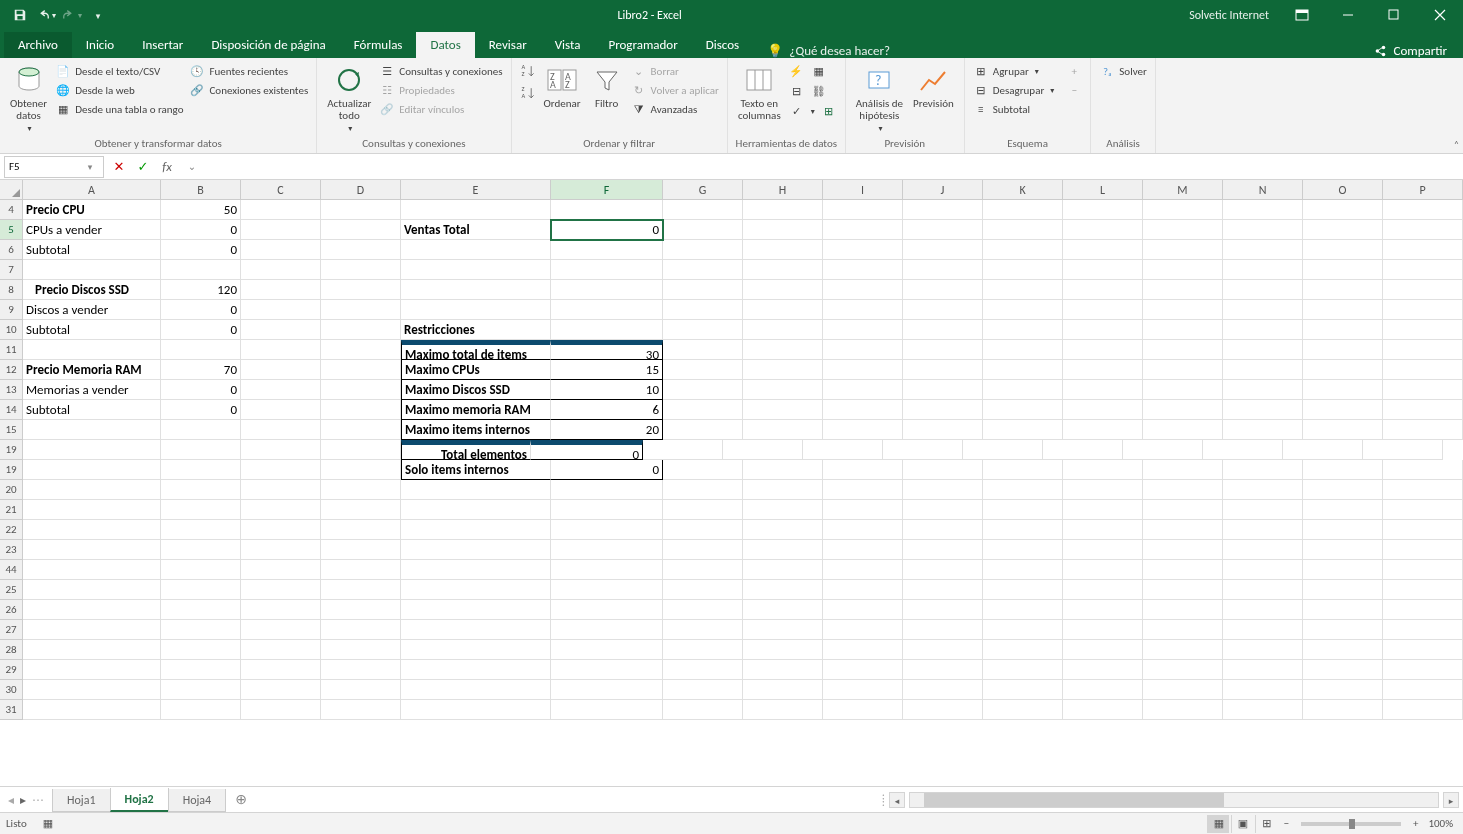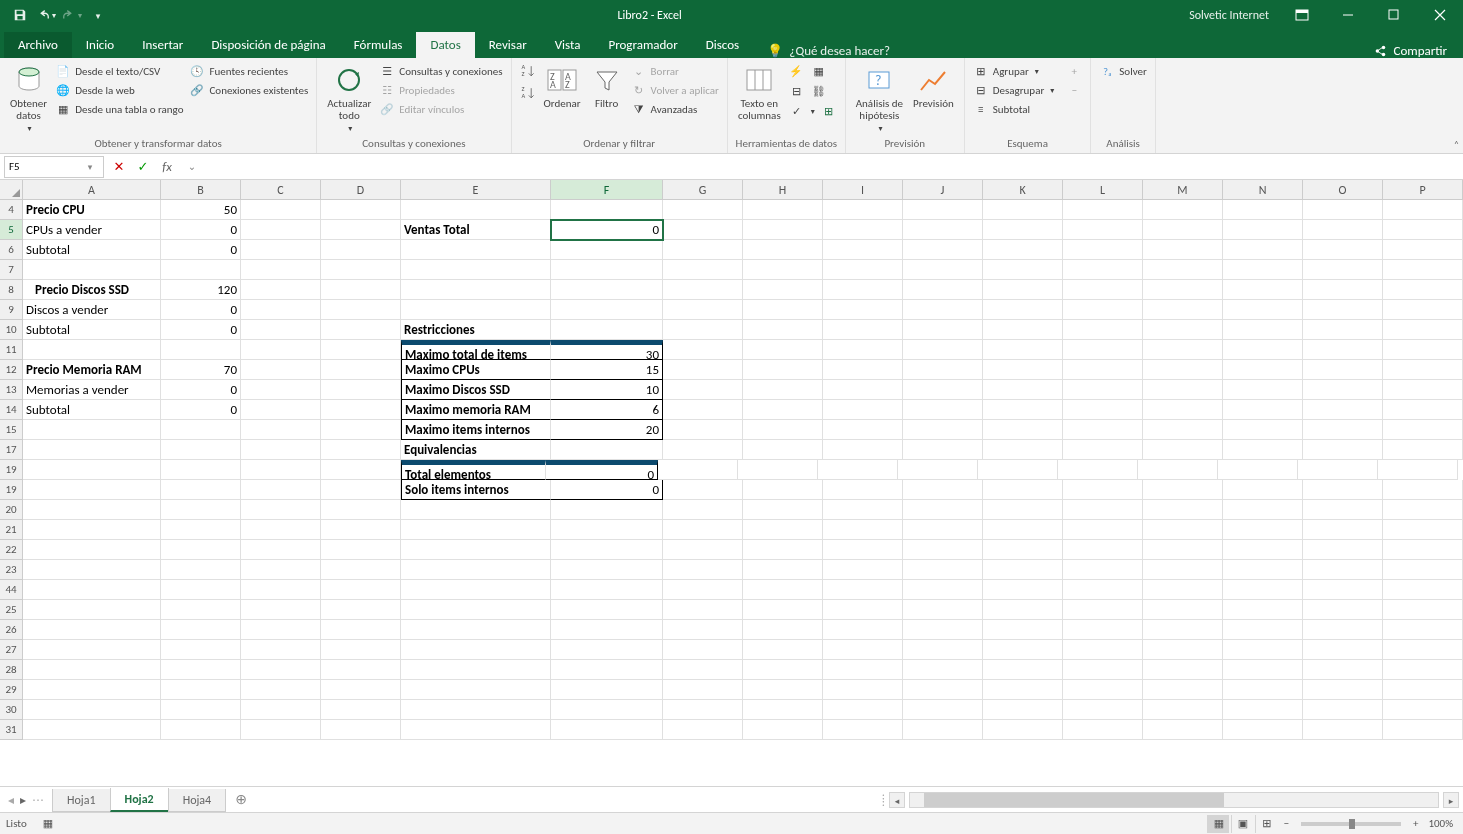--- a/index.html
+++ b/index.html
@@ -684,45 +684,26 @@
           <div class="cell" style="width: 80px;"></div>
           <div class="cell" style="width: 80px;"></div>
           <div class="cell" style="width: 80px;"></div>
           <div class="cell" style="width: 80px;"></div>
           <div class="cell" style="width: 80px;"></div>
           <div class="cell" style="width: 80px;"></div>
           <div class="cell" style="width: 80px;"></div>
           <div class="cell" style="width: 80px;"></div>
         </div>
         <div class="row">
-          <div class="row-h">17</div>
-          <div class="cell" style="width: 138px;"></div>
-          <div class="cell" style="width: 80px;"></div>
-          <div class="cell" style="width: 80px;"></div>
-          <div class="cell" style="width: 80px;"></div>
-          <div class="cell bold" style="width: 150px;">Equivalencias</div>
-          <div class="cell" style="width: 112px;"></div>
-          <div class="cell" style="width: 80px;"></div>
-          <div class="cell" style="width: 80px;"></div>
-          <div class="cell" style="width: 80px;"></div>
-          <div class="cell" style="width: 80px;"></div>
-          <div class="cell" style="width: 80px;"></div>
-          <div class="cell" style="width: 80px;"></div>
-          <div class="cell" style="width: 80px;"></div>
-          <div class="cell" style="width: 80px;"></div>
-          <div class="cell" style="width: 80px;"></div>
-          <div class="cell" style="width: 80px;"></div>
-        </div>
-        <div class="row">
           <div class="row-h">19</div>
           <div class="cell" style="width: 138px;"></div>
           <div class="cell" style="width: 80px;"></div>
           <div class="cell" style="width: 80px;"></div>
           <div class="cell" style="width: 80px;"></div>
-          <div class="cell bold bt bl bb" style="width: 145px;">Total elementos</div>
+          <div class="cell bold bt bl bb" style="width: 130px; text-align: right;">Total elementos</div>
           <div class="cell num bt br bb" style="width: 112px;">0</div>
           <div class="cell" style="width: 80px;"></div>
           <div class="cell" style="width: 80px;"></div>
           <div class="cell" style="width: 80px;"></div>
           <div class="cell" style="width: 80px;"></div>
           <div class="cell" style="width: 80px;"></div>
           <div class="cell" style="width: 80px;"></div>
           <div class="cell" style="width: 80px;"></div>
           <div class="cell" style="width: 80px;"></div>
           <div class="cell" style="width: 80px;"></div>

